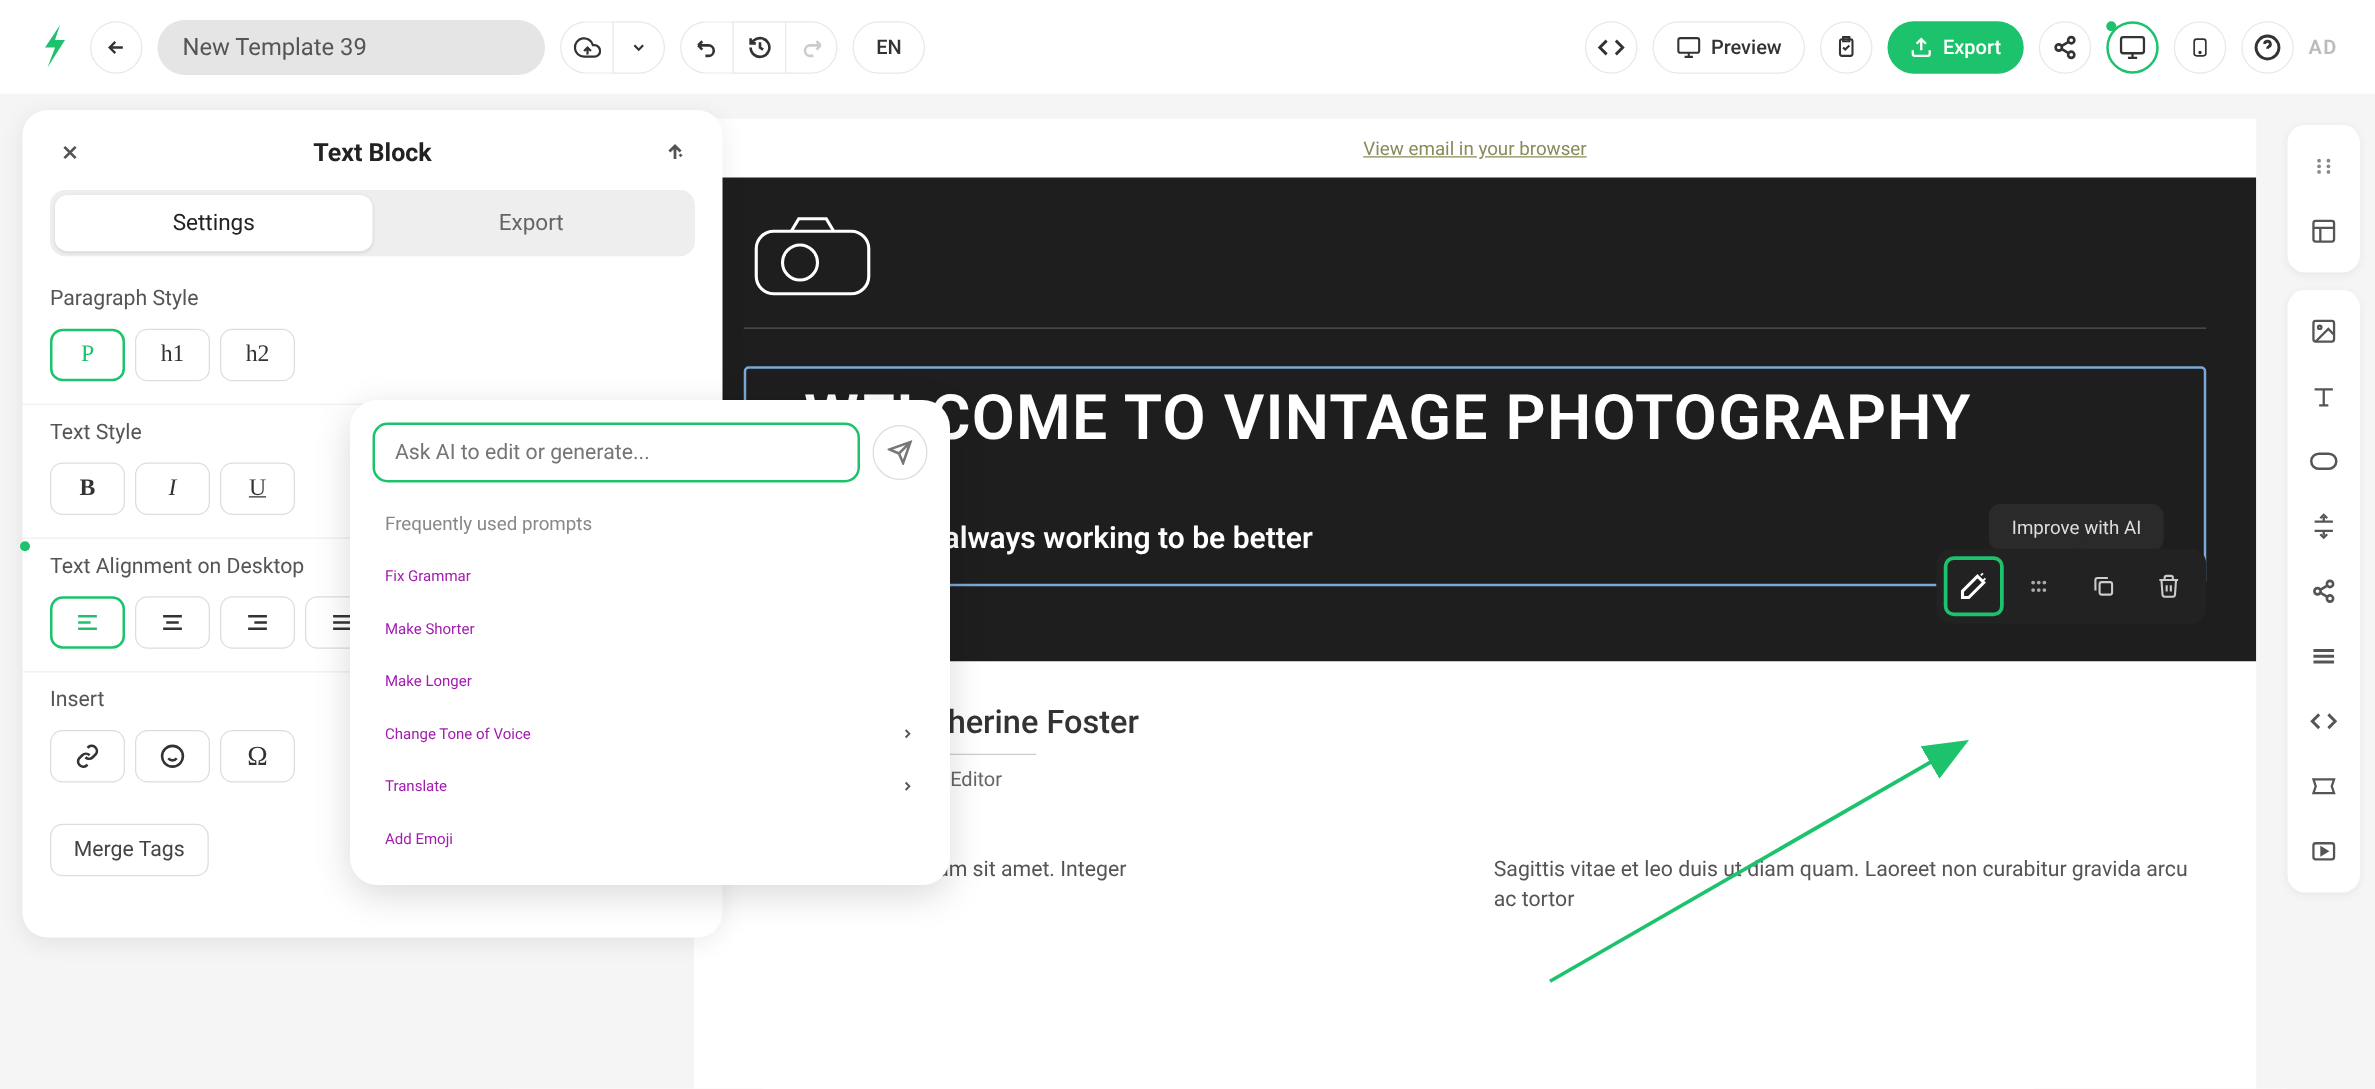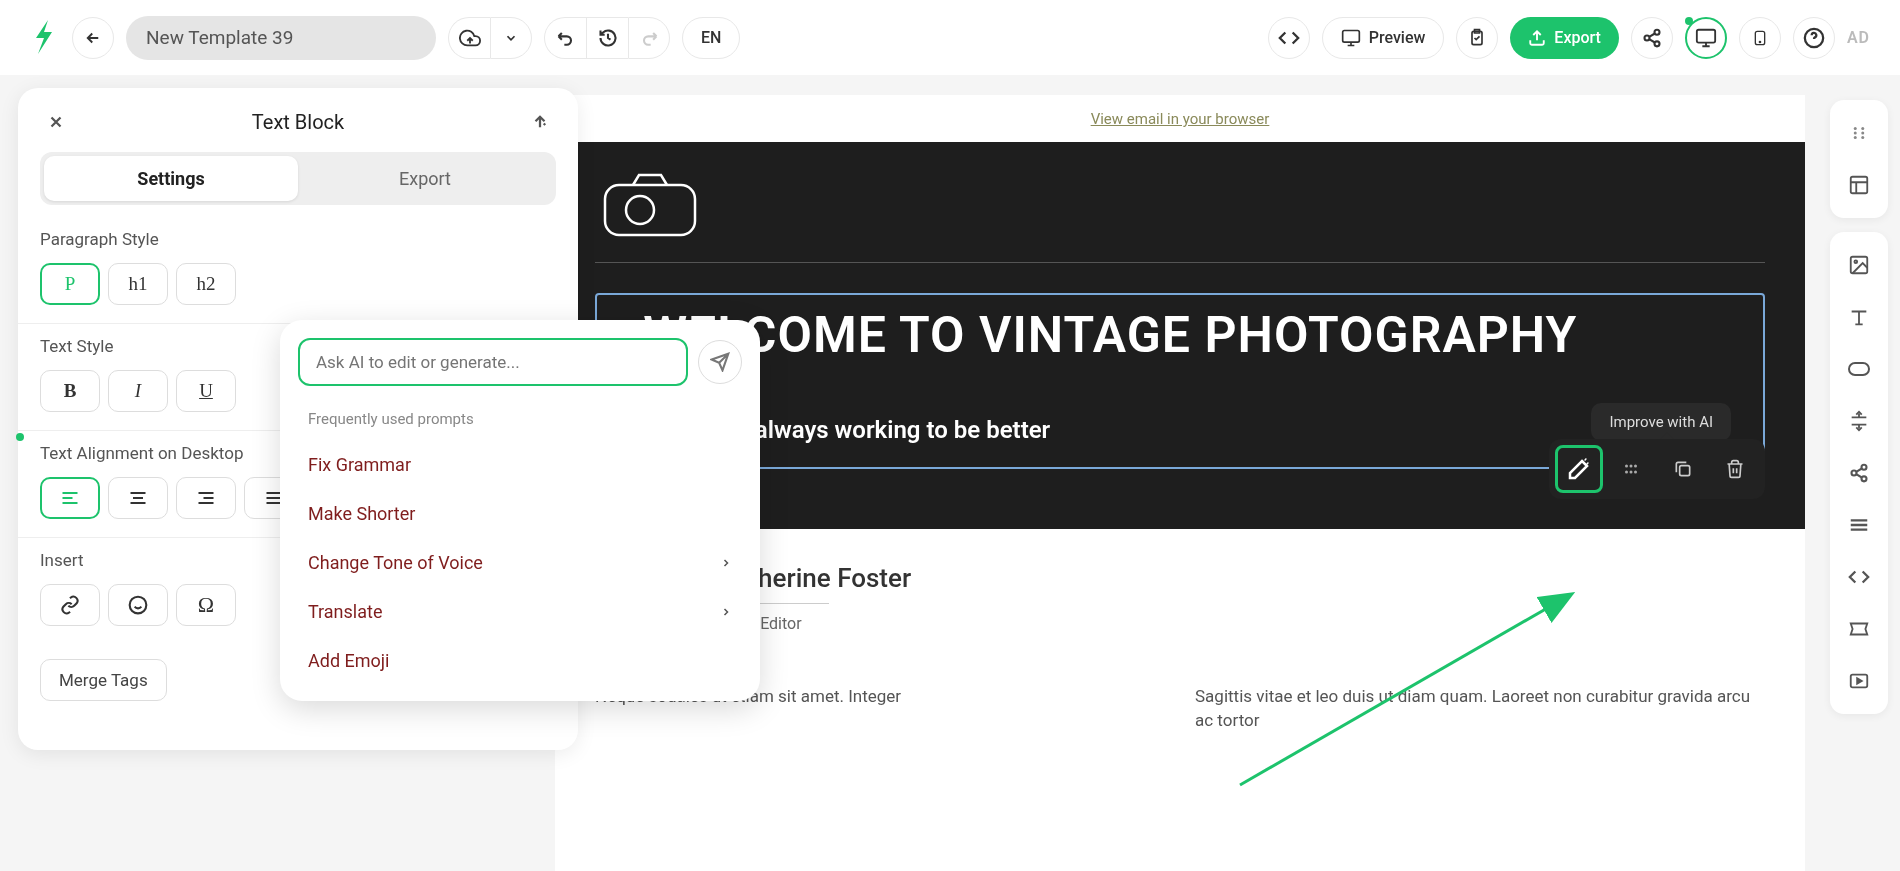--- a/index.html
+++ b/index.html
@@ -18,39 +18,39 @@
 .spacer { flex: 1; }
 .export-btn { background: #1dc36c; color: #fff; border: none; }
 .device-btn.active { border: 2px solid #1dc36c; color: #333; }
 .green-dot { position: relative; }
 .green-dot::before { content: ''; position: absolute; top: -2px; left: -2px; width: 8px; height: 8px; background: #1dc36c; border-radius: 50%; }
 .ad-badge { color: #bbb; font-size: 16px; font-weight: 600; letter-spacing: 1px; }
 
 
 .left-panel { position: absolute; left: 18px; top: 88px; width: 560px; background: #fff; border-radius: 20px; box-shadow: 0 4px 20px rgba(0,0,0,0.08); padding: 18px 0 30px; z-index: 10; }
 .panel-header { display: flex; align-items: center; justify-content: space-between; padding: 0 22px 14px; }
-.panel-title { font-size: 20px; font-weight: 400; color: #222; }
+.panel-title { font-size: 20px; font-weight: 700; color: #222; }
 .icon-btn { width: 32px; height: 32px; display: flex; align-items: center; justify-content: center; cursor: pointer; color: #555; }
 .tabs { margin: 0 22px 16px; background: #eee; border-radius: 12px; padding: 4px; display: flex; }
 .tab { flex: 1; text-align: center; padding: 12px; font-size: 18px; color: #666; border-radius: 10px; cursor: pointer; }
-.tab.active { background: #fff; color: #222; box-shadow: 0 1px 3px rgba(0,0,0,0.1); font-weight: bold; }
+.tab.active { background: #fff; color: #222; box-shadow: 0 1px 3px rgba(0,0,0,0.1); }
 .section-label { padding: 8px 22px; font-size: 17px; color: #555; }
 .style-row { display: flex; gap: 8px; padding: 6px 22px 14px; }
 .style-btn { width: 60px; height: 42px; border: 1px solid #ddd; border-radius: 10px; display: flex; align-items: center; justify-content: center; font-size: 19px; color: #333; cursor: pointer; font-family: Georgia, serif; }
 .style-btn.active { border: 2px solid #1dc36c; color: #1dc36c; }
 .divider { height: 1px; background: #eee; margin: 4px 0; }
 .merge-chip { margin: 19px 22px; display: inline-flex; padding: 10px 18px; border: 1px solid #ddd; border-radius: 10px; font-size: 17px; color: #444; cursor: pointer; }
 
 
 .ai-popup { position: absolute; left: 280px; top: 320px; width: 480px; background: #fff; border-radius: 22px; box-shadow: 0 8px 30px rgba(0,0,0,0.15); z-index: 30; padding-bottom: 16px; }
 .ai-input-row { display: flex; gap: 10px; padding: 18px; align-items: center; }
 .ai-input { flex: 1; border: 2px solid #1dc36c; border-radius: 12px; padding: 12px 16px; font-size: 17px; color: #999; outline: none; }
 .ai-send { width: 44px; height: 44px; border: 1px solid #ddd; border-radius: 50%; display: flex; align-items: center; justify-content: center; cursor: pointer; color: #777; }
 .ai-section-title { padding: 6px 28px 12px; font-size: 15px; color: #888; }
-.ai-item { padding: 14px 28px; font-size: 18px; color: #7f1d1d; cursor: pointer; display: flex; align-items: center; justify-content: space-between; }
+.ai-item { padding: 14px 28px; font-size: 12px; color: #a21caf; cursor: pointer; display: flex; align-items: center; justify-content: space-between; }
 
 
 .canvas { position: absolute; left: 555px; top: 95px; right: 95px; bottom: 0; background: #fff; overflow: hidden; }
 .browser-link { text-align: center; padding: 14px 0; }
 .browser-link a { color: #8a8a5a; font-size: 15px; text-decoration: underline; }
 .hero { background: #1e1e1e; color: #fff; padding: 28px 40px 60px; position: relative; }
 .camera-icon { text-align: center; margin-bottom: 22px; }
 .hr-line { height: 1px; background: #555; margin: 0 0 30px; }
 .text-block { border: 2px solid #7aa8d8; border-radius: 4px; padding: 10px 14px 20px; position: relative; }
 .headline { font-size: 50px; font-weight: 600; line-height: 1.2; letter-spacing: 1px; }
@@ -269,20 +269,23 @@
         </svg>
     </div>
   </div>
   <div class="ai-section-title">Frequently used prompts</div>
   <div id="ai-items">
       <div class="ai-item">
         <span>Fix Grammar</span>
       </div>
       <div class="ai-item">
         <span>Make Shorter</span>
+      </div>
+      <div class="ai-item">
+        <span>Make Longer</span>
       </div>
       <div class="ai-item">
         <span>Change Tone of Voice</span>
         <span>
           <svg width="12" height="12" viewBox="0 0 24 24" fill="none" stroke="#555" stroke-width="3">
             <path d="M9 18l6-6-6-6"></path>
           </svg>
         </span>
       </div>
       <div class="ai-item">

